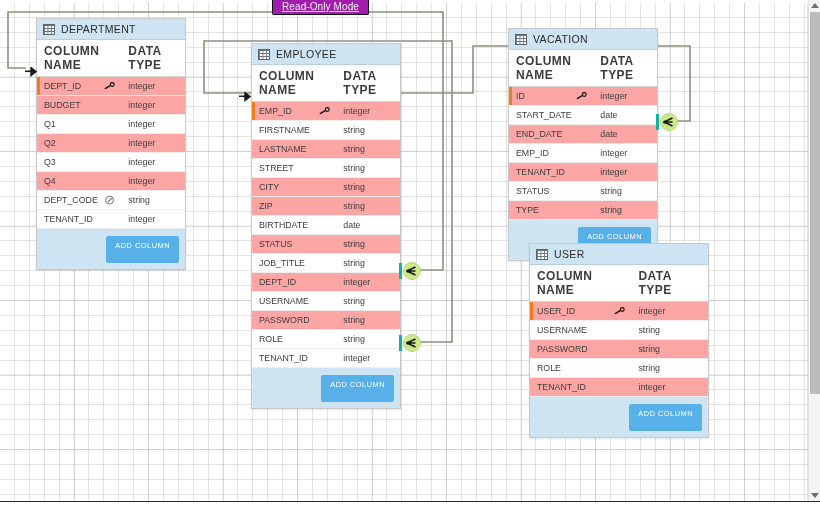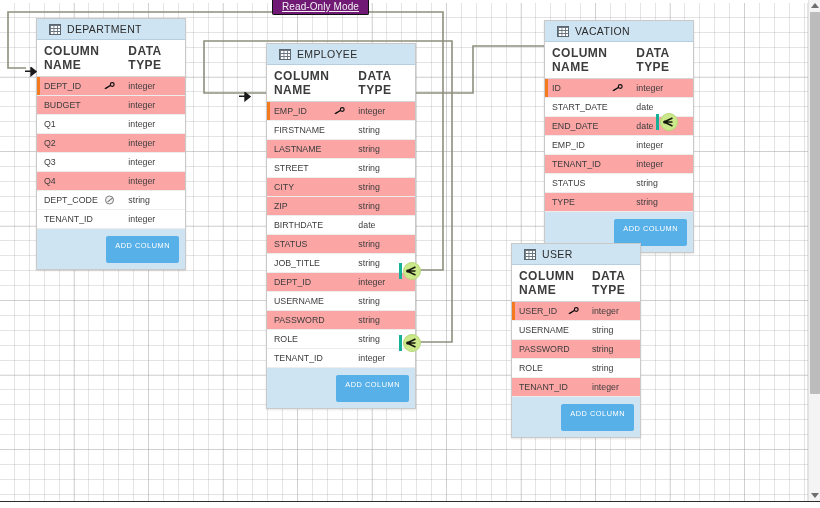--- a/index.html
+++ b/index.html
@@ -30,21 +30,21 @@
     position:absolute; left:0; right:0; top:0; height:3px;
     background:#ffffff;
   }
 
   
   #readonly {
     position: absolute;
     left: 272px; top: -1px;
     height: 16px;
     padding: 0 9px;
-    background: #701a75;
+    background: #a21caf;
     color: #f2f2f2;
     font-size: 10px;
     line-height: 16px;
     letter-spacing: .1px;
     border: 1px solid #111;
     border-top: none;
     border-radius: 0 0 2px 2px;
     white-space: nowrap;
     z-index: 60;
   }
@@ -57,21 +57,21 @@
     border: 1px solid #c9c9c9;
     box-shadow: 0 1px 2px rgba(0,0,0,.10);
     z-index: 20;
   }
   .ent-head {
     background: #cfe4f2;
     border-bottom: 1px solid #b6cfe0;
     height: 21px;
     display: flex;
     align-items: center;
-    padding: 0 12px;
+    padding: 0 6px;
     gap: 6px;
   }
   .tbl-ico {
     width: 12px; height: 11px;
     flex: 0 0 auto;
     border: 1px solid #5a6670;
     background:
       linear-gradient(to right, #6b7780 1px, transparent 1px) 0 0/3.5px 100%,
       linear-gradient(to bottom, #6b7780 1px, transparent 1px) 0 0/100% 3px,
       #ffffff;
@@ -281,21 +281,21 @@
             <td class="cn"><span>TENANT_ID</span></td>
             <td>integer</td>
           </tr>
         </tbody>
     </table>
     <div class="ent-foot">
       <button class="addcol">ADD COLUMN</button>
     </div>
   </div>
 
-  <div class="entity" id="ent-1" style="left:251px; top:43px; width:150px;margin-left:15px;">
+  <div class="entity" id="ent-1" style="left:251px; top:43px; width:150px;">
     <div class="ent-head">
       <span class="tbl-ico"></span>
       <span class="ent-title">EMPLOYEE</span>
     </div>
     <table class="cols">
       <thead>
         <tr>
           <th style="width:57%">COLUMN NAME</th>
           <th style="width:43%">DATA TYPE</th>
         </tr>
@@ -360,21 +360,21 @@
             <td class="cn"><span>TENANT_ID</span></td>
             <td>integer</td>
           </tr>
         </tbody>
     </table>
     <div class="ent-foot">
       <button class="addcol">ADD COLUMN</button>
     </div>
   </div>
 
-  <div class="entity" id="ent-2" style="left:508px; top:20px; width:150px;margin-left:36px;">
+  <div class="entity" id="ent-2" style="left:508px; top:28px; width:150px;">
     <div class="ent-head">
       <span class="tbl-ico"></span>
       <span class="ent-title">VACATION</span>
     </div>
     <table class="cols">
       <thead>
         <tr>
           <th style="width:57%">COLUMN NAME</th>
           <th style="width:43%">DATA TYPE</th>
         </tr>
@@ -411,21 +411,21 @@
             <td class="cn"><span>TYPE</span></td>
             <td>string</td>
           </tr>
         </tbody>
     </table>
     <div class="ent-foot">
       <button class="addcol">ADD COLUMN</button>
     </div>
   </div>
 
-  <div class="entity" id="ent-3" style="left:511px; top:243px; width:130px;">
+  <div class="entity" id="ent-3" style="left:529px; top:243px; width:180px;">
     <div class="ent-head">
       <span class="tbl-ico"></span>
       <span class="ent-title">USER</span>
     </div>
     <table class="cols">
       <thead>
         <tr>
           <th style="width:57%">COLUMN NAME</th>
           <th style="width:43%">DATA TYPE</th>
         </tr>

